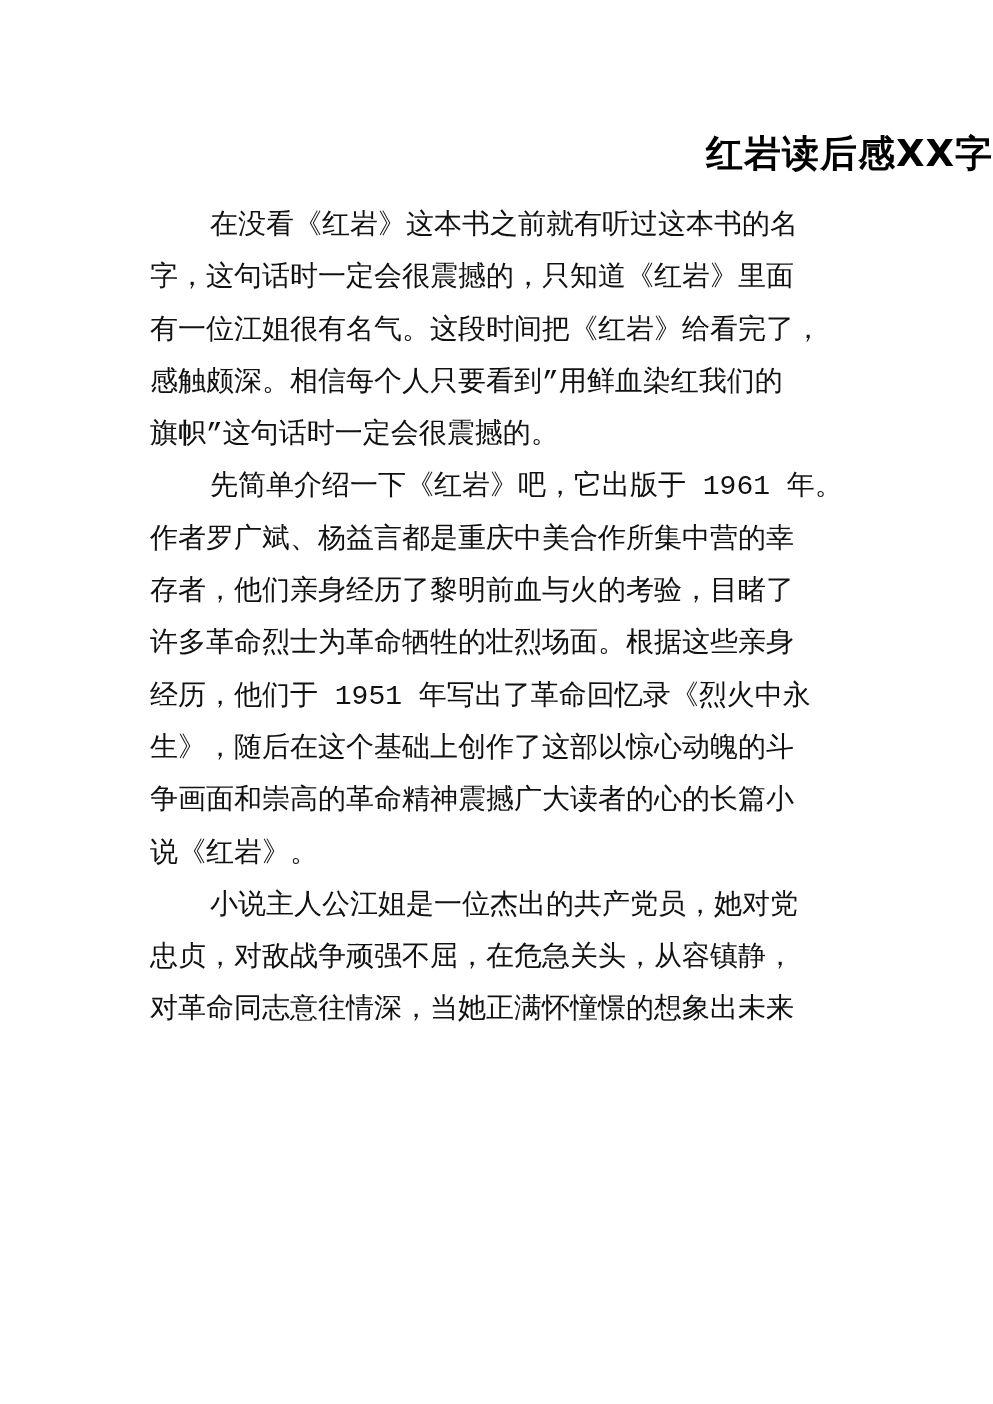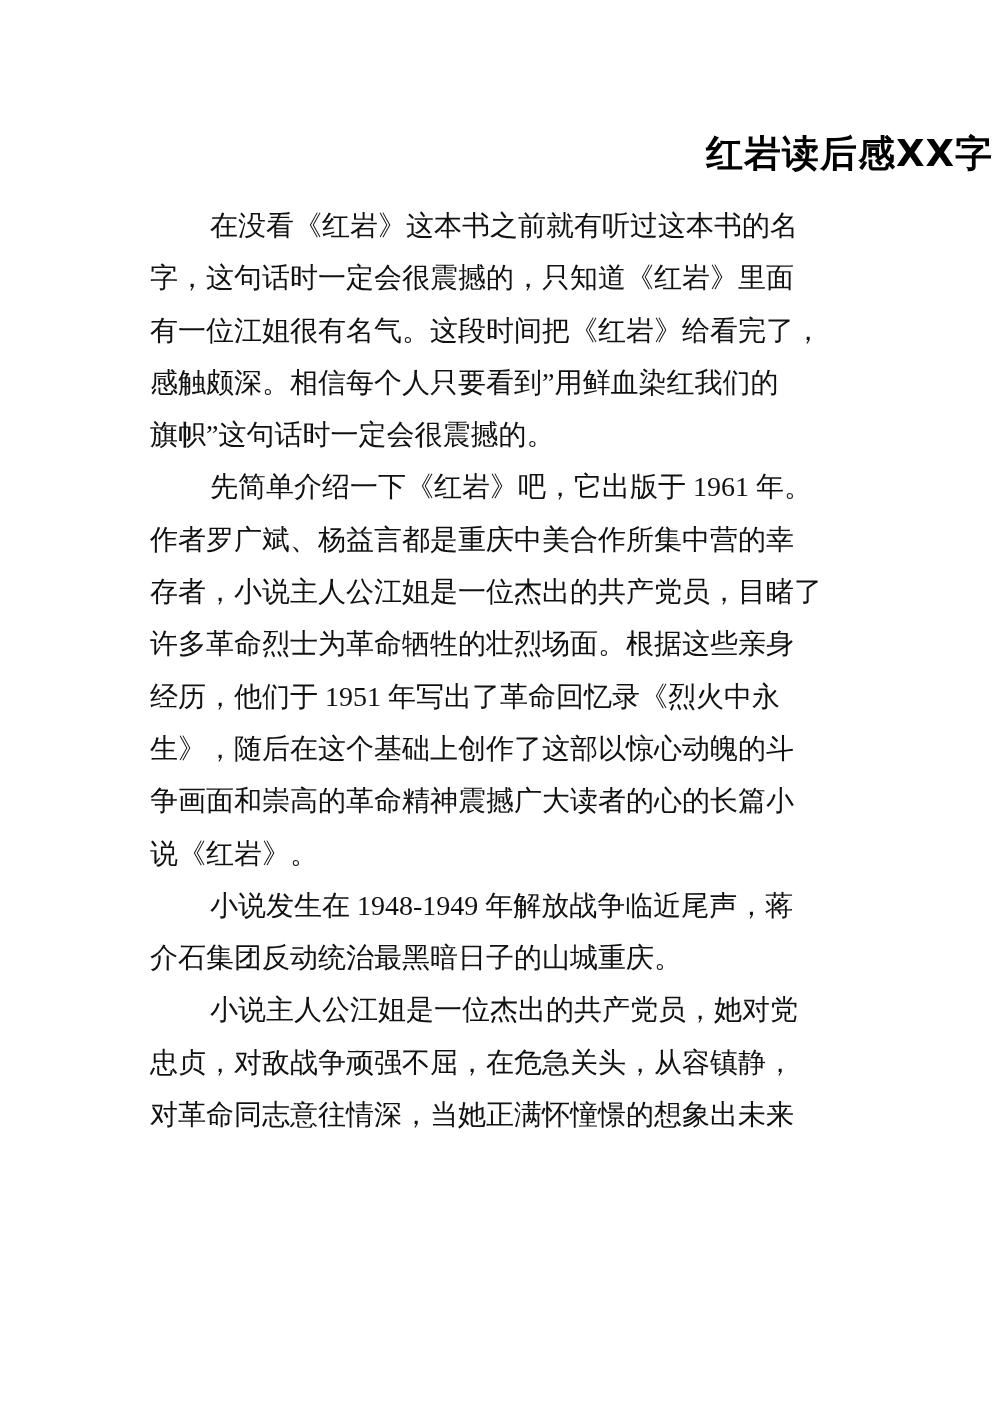--- a/index.html
+++ b/index.html
@@ -5,21 +5,21 @@
   html, body { margin: 0; padding: 0; background: #ffffff; }
   body { width: 993px; height: 1404px; position: relative; overflow: hidden; }
   .page { position: absolute; left: 0; top: 0; width: 993px; height: 1404px; background: #fff; }
   .title {
     position: absolute; left: 0; width: 993px; top: 128px; text-align: right;
     font-family: "DejaVu Sans", sans-serif; font-weight: bold; font-size: 37px; color: #000;
     letter-spacing: 1px; line-height: 52px;
   }
   .body {
     position: absolute; left: 150px; top: 200px; width: 720px;
-    font-family: Liberation Serif, serif; font-size: 28px; color: #111;
+    font-family: Liberation Mono, monospace; font-size: 28px; color: #111;
     line-height: 52.3px;
   }
   .line { white-space: nowrap; height: 52.3px; }
   .indent { padding-left: 60px; }
 </style>
 </head>
 <body>
 
 <div class="page">
   <div class="title">红岩读后感XX字</div>
@@ -28,30 +28,26 @@
     <div>
       <div class="line indent">在没看《红岩》这本书之前就有听过这本书的名</div>
       <div class="line">字，这句话时一定会很震撼的，只知道《红岩》里面</div>
       <div class="line">有一位江姐很有名气。这段时间把《红岩》给看完了，</div>
       <div class="line">感触颇深。相信每个人只要看到”用鲜血染红我们的</div>
       <div class="line">旗帜”这句话时一定会很震撼的。</div>
     </div>
     <div>
       <div class="line indent">先简单介绍一下《红岩》吧，它出版于 1961 年。</div>
       <div class="line">作者罗广斌、杨益言都是重庆中美合作所集中营的幸</div>
-      <div class="line">存者，小说主人公江姐是一位杰出的共产党员，目睹了</div>
+      <div class="line">存者，他们亲身经历了黎明前血与火的考验，目睹了</div>
       <div class="line">许多革命烈士为革命牺牲的壮烈场面。根据这些亲身</div>
       <div class="line">经历，他们于 1951 年写出了革命回忆录《烈火中永</div>
       <div class="line">生》，随后在这个基础上创作了这部以惊心动魄的斗</div>
       <div class="line">争画面和崇高的革命精神震撼广大读者的心的长篇小</div>
       <div class="line">说《红岩》。</div>
-    </div>
-    <div>
-      <div class="line indent">小说发生在 1948-1949 年解放战争临近尾声，蒋</div>
-      <div class="line">介石集团反动统治最黑暗日子的山城重庆。</div>
     </div>
     <div>
       <div class="line indent">小说主人公江姐是一位杰出的共产党员，她对党</div>
       <div class="line">忠贞，对敌战争顽强不屈，在危急关头，从容镇静，</div>
       <div class="line">对革命同志意往情深，当她正满怀憧憬的想象出未来</div>
     </div>
   </div>
 </div>
 
 </body></html>

